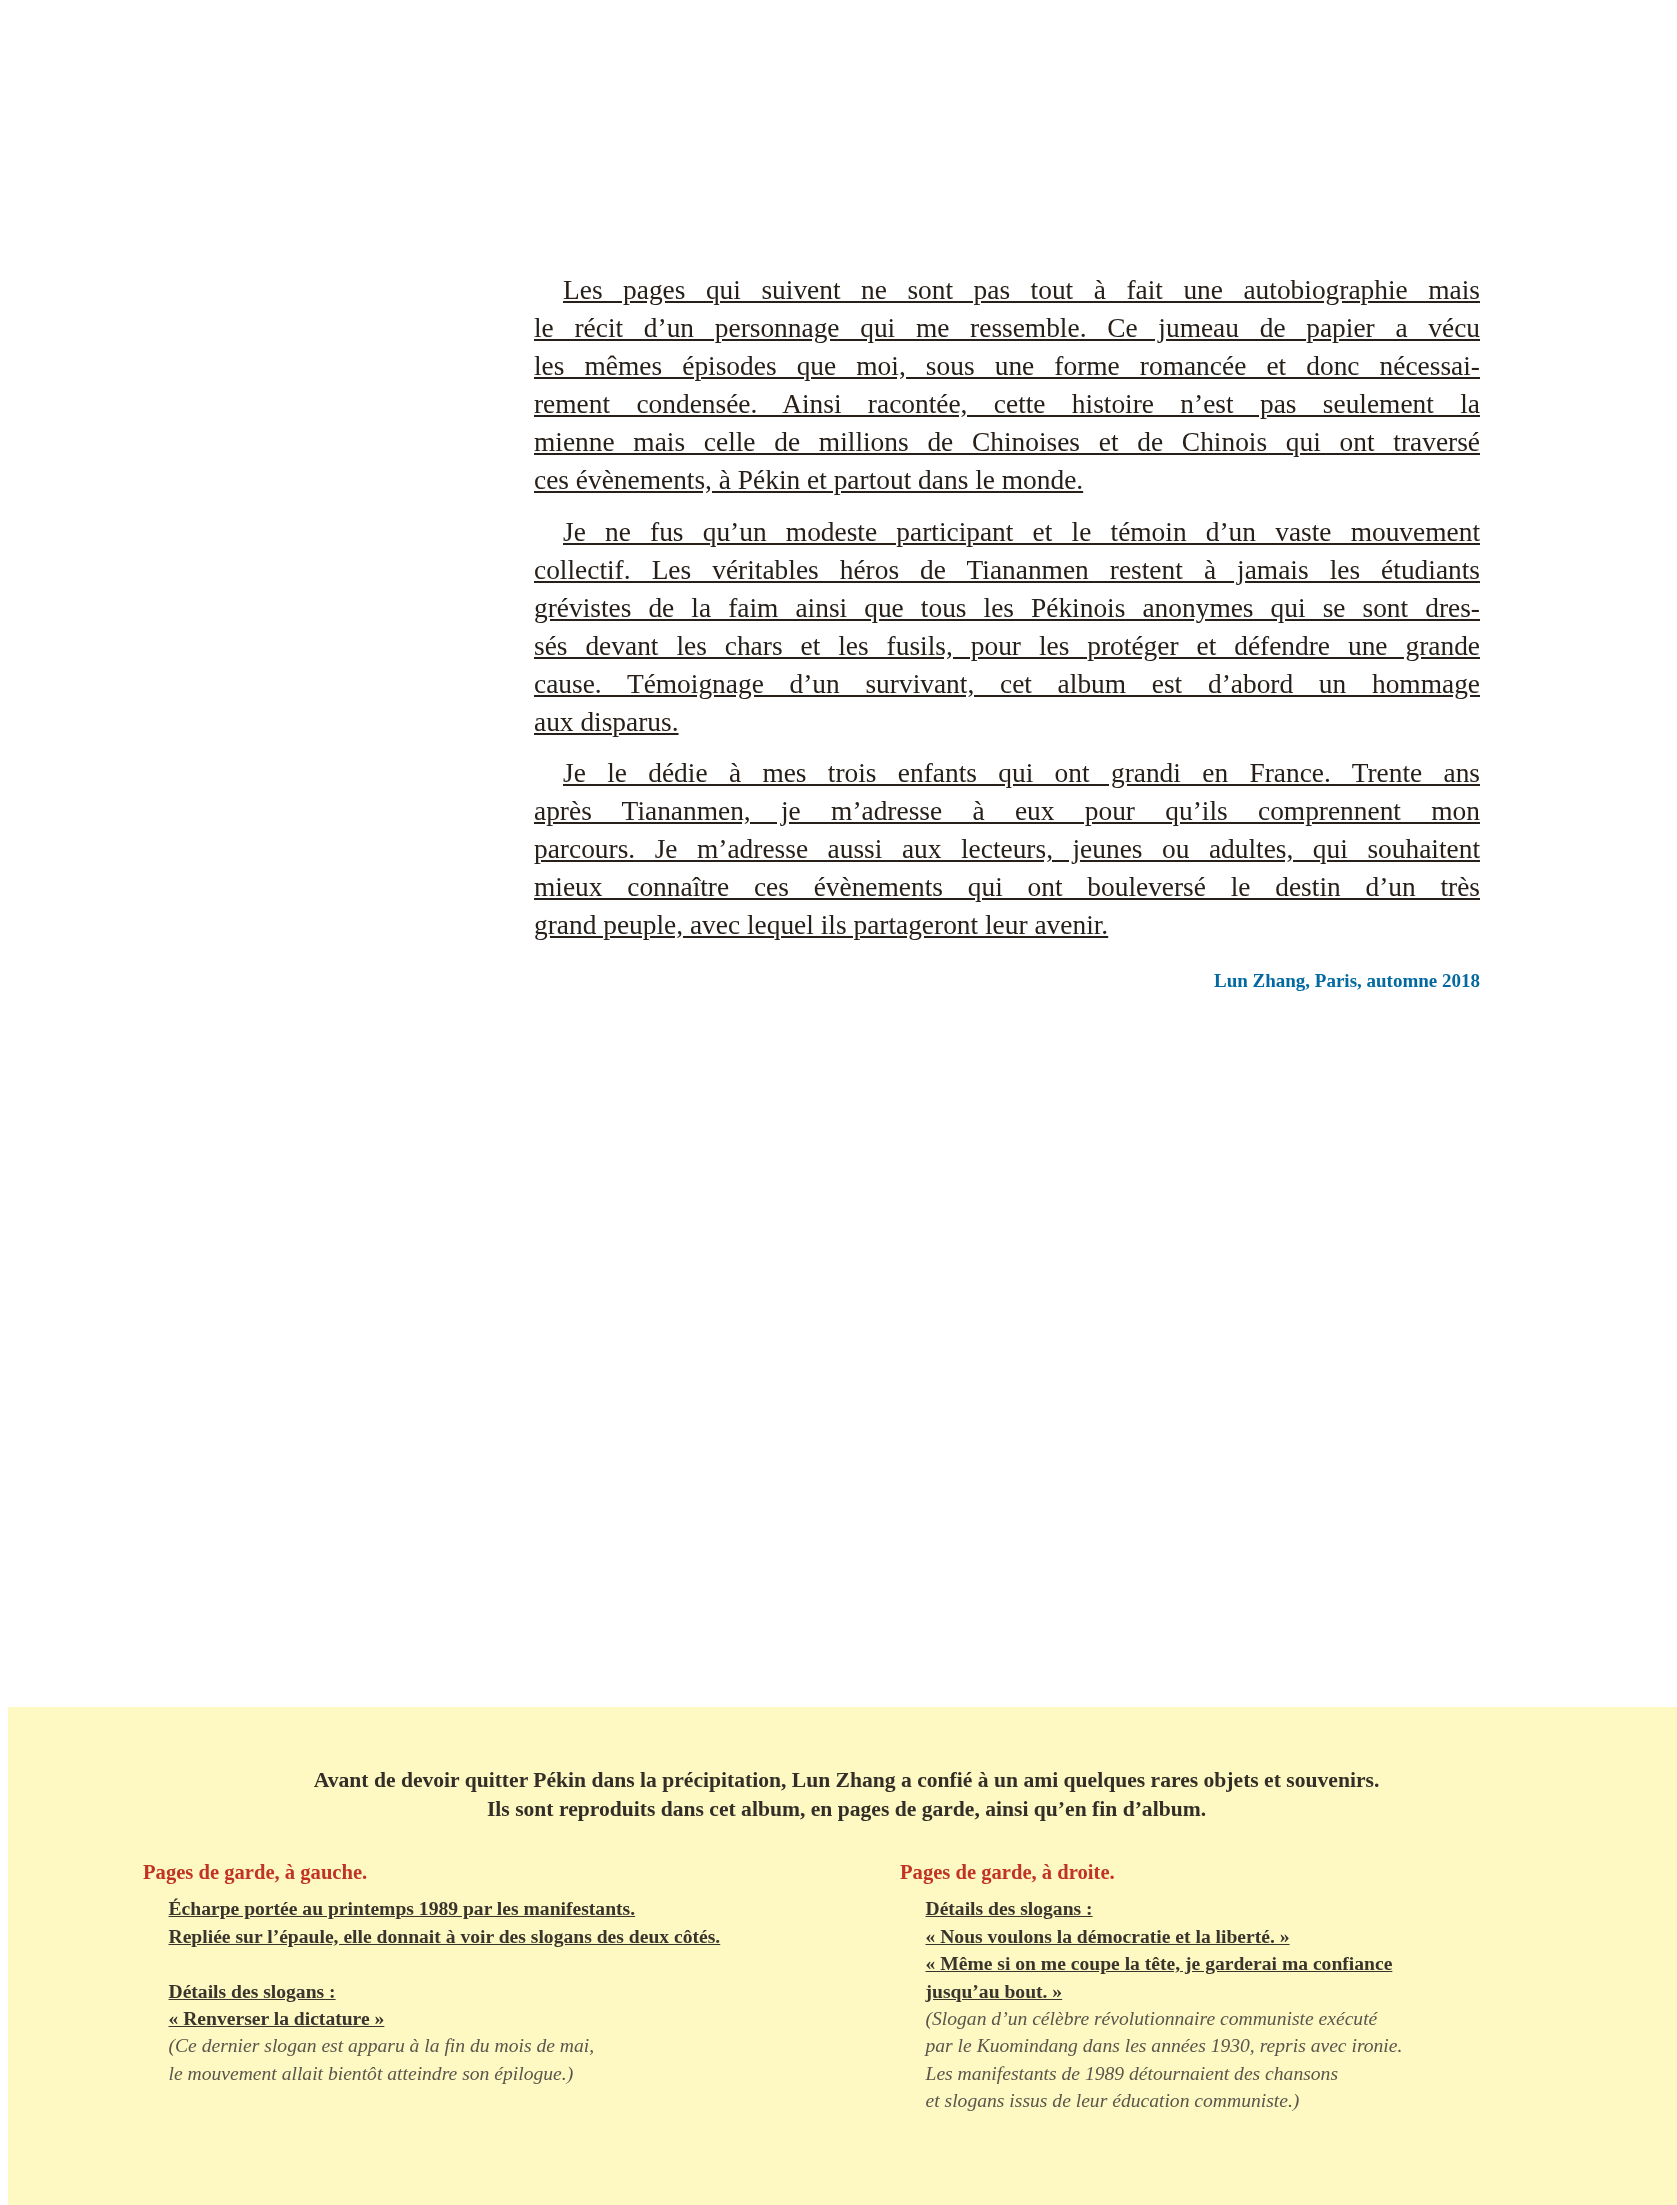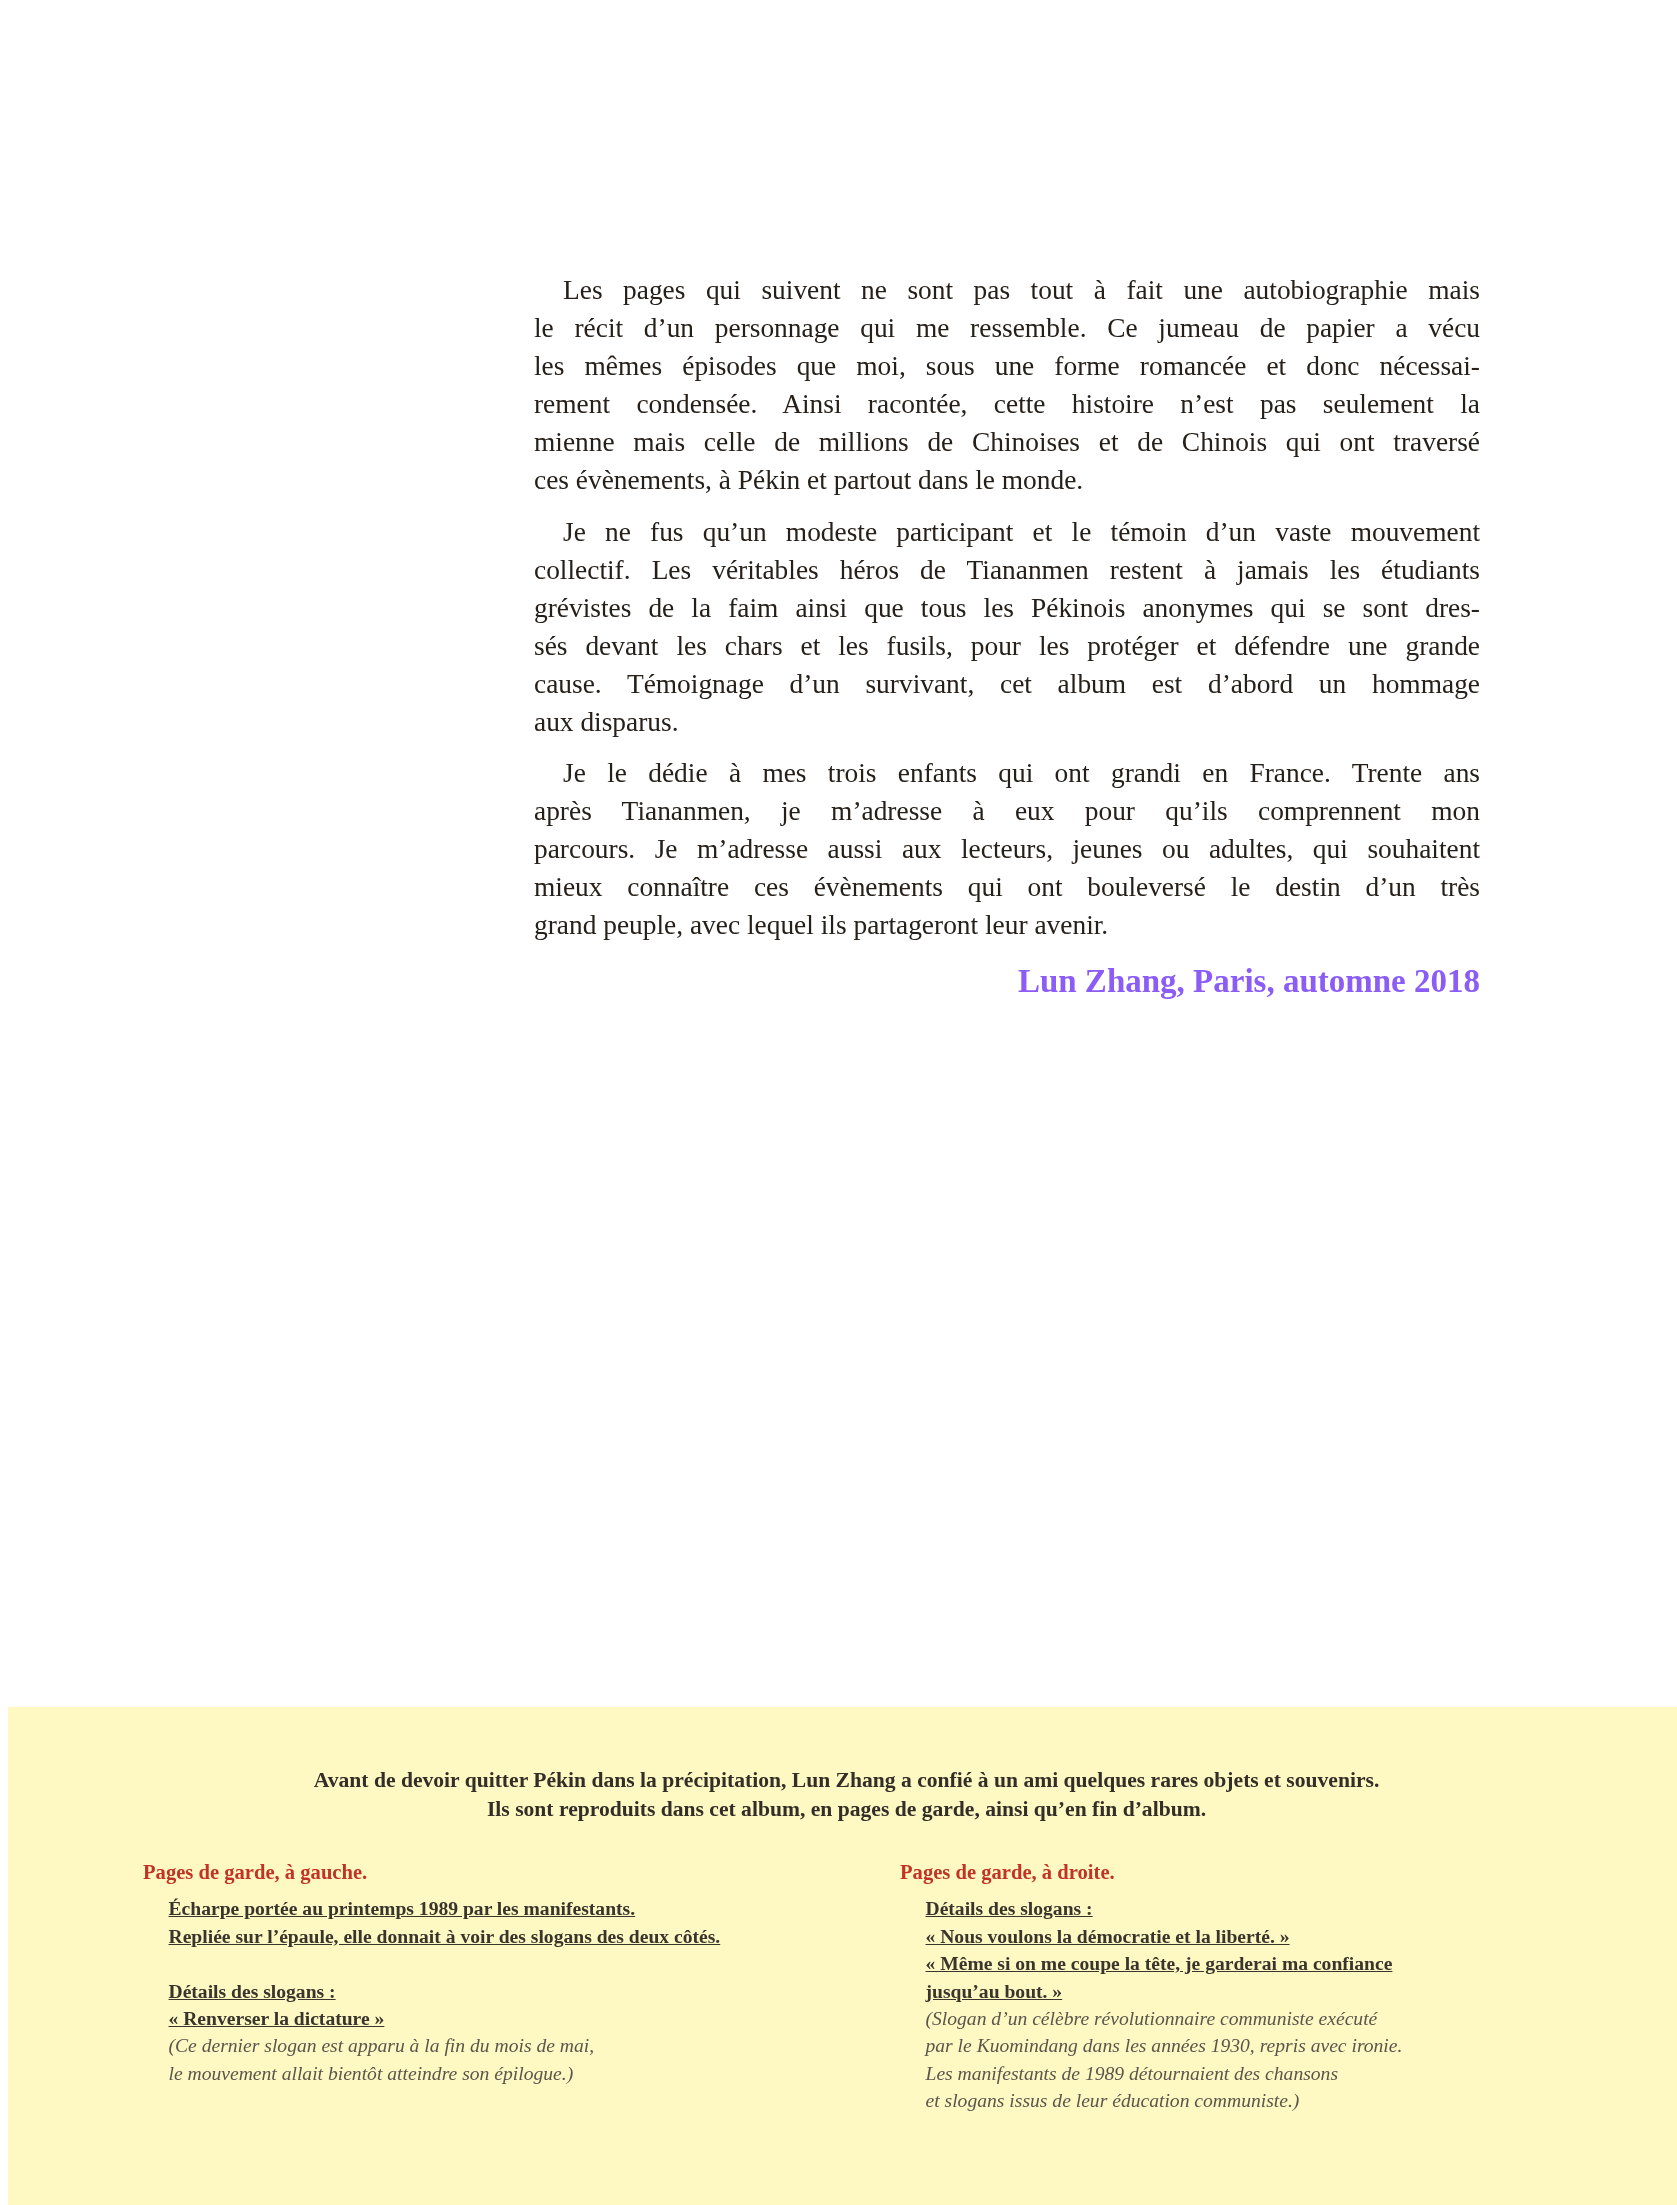--- a/index.html
+++ b/index.html
@@ -13,29 +13,29 @@
 
   
   .preface {
     position:absolute;
     left:534px; top:271px; width:946px;
     font-size:27.4px; line-height:38px;
     color:#27201a;
   }
   .para { margin:0 0 13.7px 0; }
   .para:last-of-type { margin-bottom:0; }
-  .line { text-align:justify; text-align-last:justify; }
+  .line { text-align:justify; text-align-last:justify;text-decoration:underline; }
   .line.first { text-indent:29px; }
   .line.last { text-align-last:left; }
   .signature {
     margin-top:17.6px;
     text-align:right;
     font-weight:bold;
-    font-size:33px;
-    color:#8b5cf6;
+    font-size:19px;
+    color:#0369a1;
   }
 
   
   .footer-band {
     position:absolute;
     left:8px; top:1707px;
     width:1677px; height:498px;
     background:#fef9c3;
     color:#39342c;
   }

